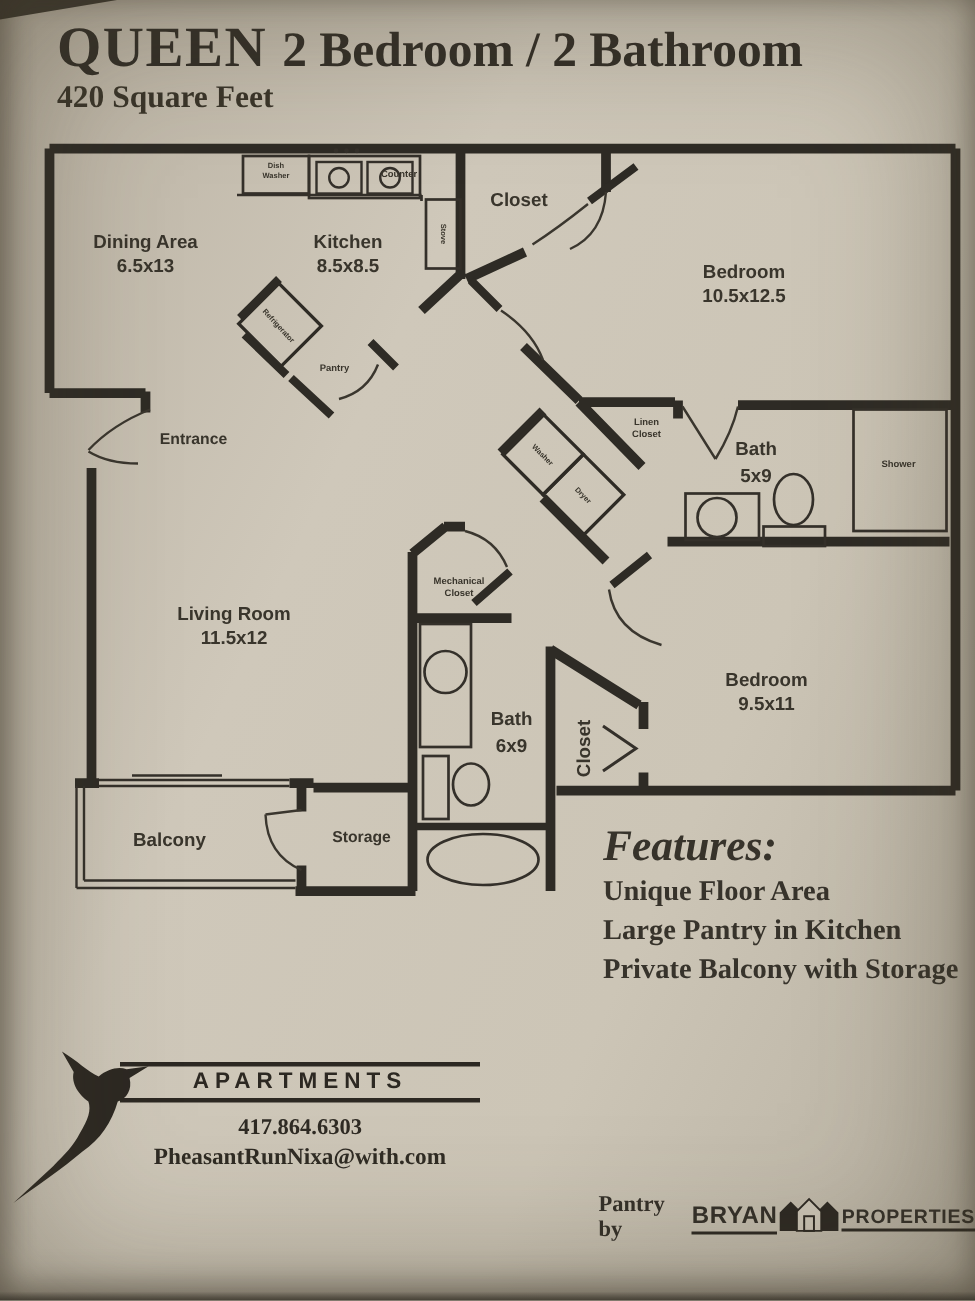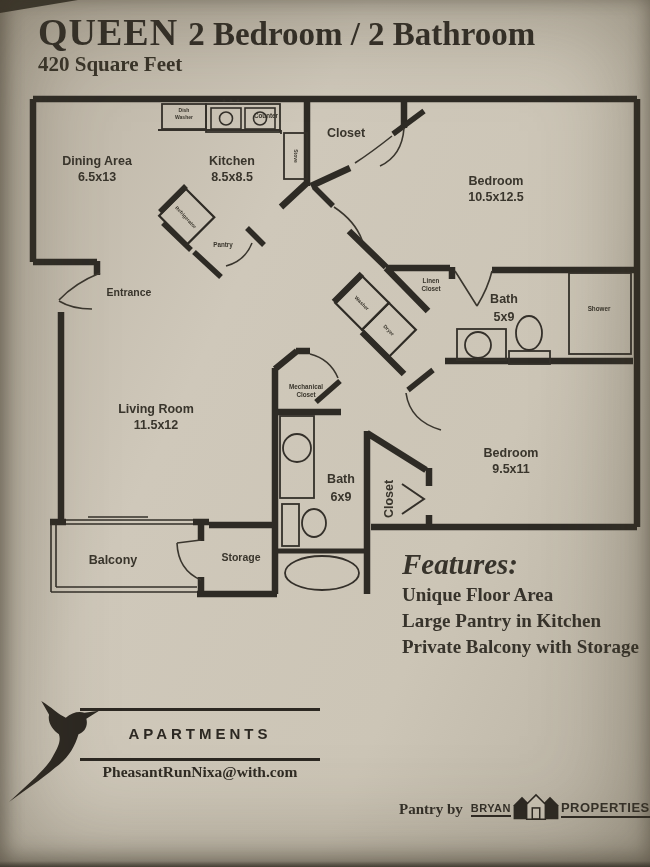--- a/index.html
+++ b/index.html
@@ -26,29 +26,29 @@
   .features .heading{font-family:"Liberation Serif",serif;font-style:italic;font-weight:bold;font-size:29px;}
   .features .item{font-family:"Liberation Serif",serif;font-weight:bold;font-size:19px;line-height:25px;margin-top:1px;}
 
   .logo{position:absolute;left:6px;top:690px;display:flex;align-items:flex-start;}
   .logo svg.bird{width:98px;height:120px;flex:0 0 auto;}
   .logo .col{width:240px;margin-left:-24px;padding-top:16px;}
   .logo .name{font-family:"Liberation Serif",serif;font-style:italic;font-weight:bold;
     font-size:36px;color:#2c2822;white-space:nowrap;}
   .logo .rule{border-top:3px solid #2c2822;margin-top:2px;}
   .logo .type{font-size:15px;font-weight:bold;letter-spacing:4px;text-align:center;
-    color:#2c2822;padding:14px 0;}
+    color:#2c2822;padding:1px 0;}
   .logo .phone{font-family:"Liberation Serif",serif;font-weight:bold;font-size:15px;
     text-align:center;margin-top:9px;color:#2f2b24;}
   .logo .email{font-family:"Liberation Serif",serif;font-weight:bold;font-size:15.5px;
     text-align:center;margin-top:2px;color:#2f2b24;}
 
   .managed{position:absolute;left:399px;top:795px;display:flex;align-items:center;color:#332f28;}
   .managed .prefix{font-family:"Liberation Serif",serif;font-weight:bold;font-size:15px;margin-right:8px;}
-  .managed .co{font-weight:bold;font-size:11px;letter-spacing:.5px;
+  .managed .co{font-weight:bold;font-size:16px;letter-spacing:.5px;
     border-bottom:2.5px solid #2c2822;padding-bottom:1px;}
   .managed .co.second{font-size:13px;}
   .managed svg.house{width:48px;height:28px;margin:0 1px;position:relative;top:-2px;}
 
   svg text{font-family:"Liberation Sans",sans-serif;font-weight:bold;fill:#39352c;}
   .room{font-size:12.5px;}
   .room-sm{font-size:10.5px;}
   .tiny{font-size:6.3px;}
   .micro{font-size:5px;}
 </style>
@@ -190,20 +190,21 @@
   <div class="logo">
     <svg class="bird" viewBox="0 0 100 120">
       <path fill="#2c2822" d="M3,113 L30,88 C38,80 44,74 48,66 C54,56 56,50 54,44
         C48,40 42,32 44,24 L36,10 C46,16 54,24 61,27 C67,22 74,20 80,22
         L95,20 L82,28 C84,36 80,42 74,44 C70,58 62,70 50,78 C36,90 18,102 3,113 Z"></path>
     </svg>
     <div class="col">
       <div class="rule"></div>
       <div class="type">APARTMENTS</div>
       <div class="rule"></div>
+      <div class="phone">417.864.6303</div>
       <div class="email">PheasantRunNixa@with.com</div>
     </div>
   </div>
 
   <div class="managed">
     <span class="prefix">Pantry by</span>
     <span class="co">BRYAN</span>
     <svg class="house" viewBox="0 0 50 30">
       <path fill="#2c2822" d="M1,13 L10,4 L19,13 V28 H1 Z"></path>
       <path fill="#2c2822" d="M31,13 L40,4 L49,13 V28 H31 Z"></path>

